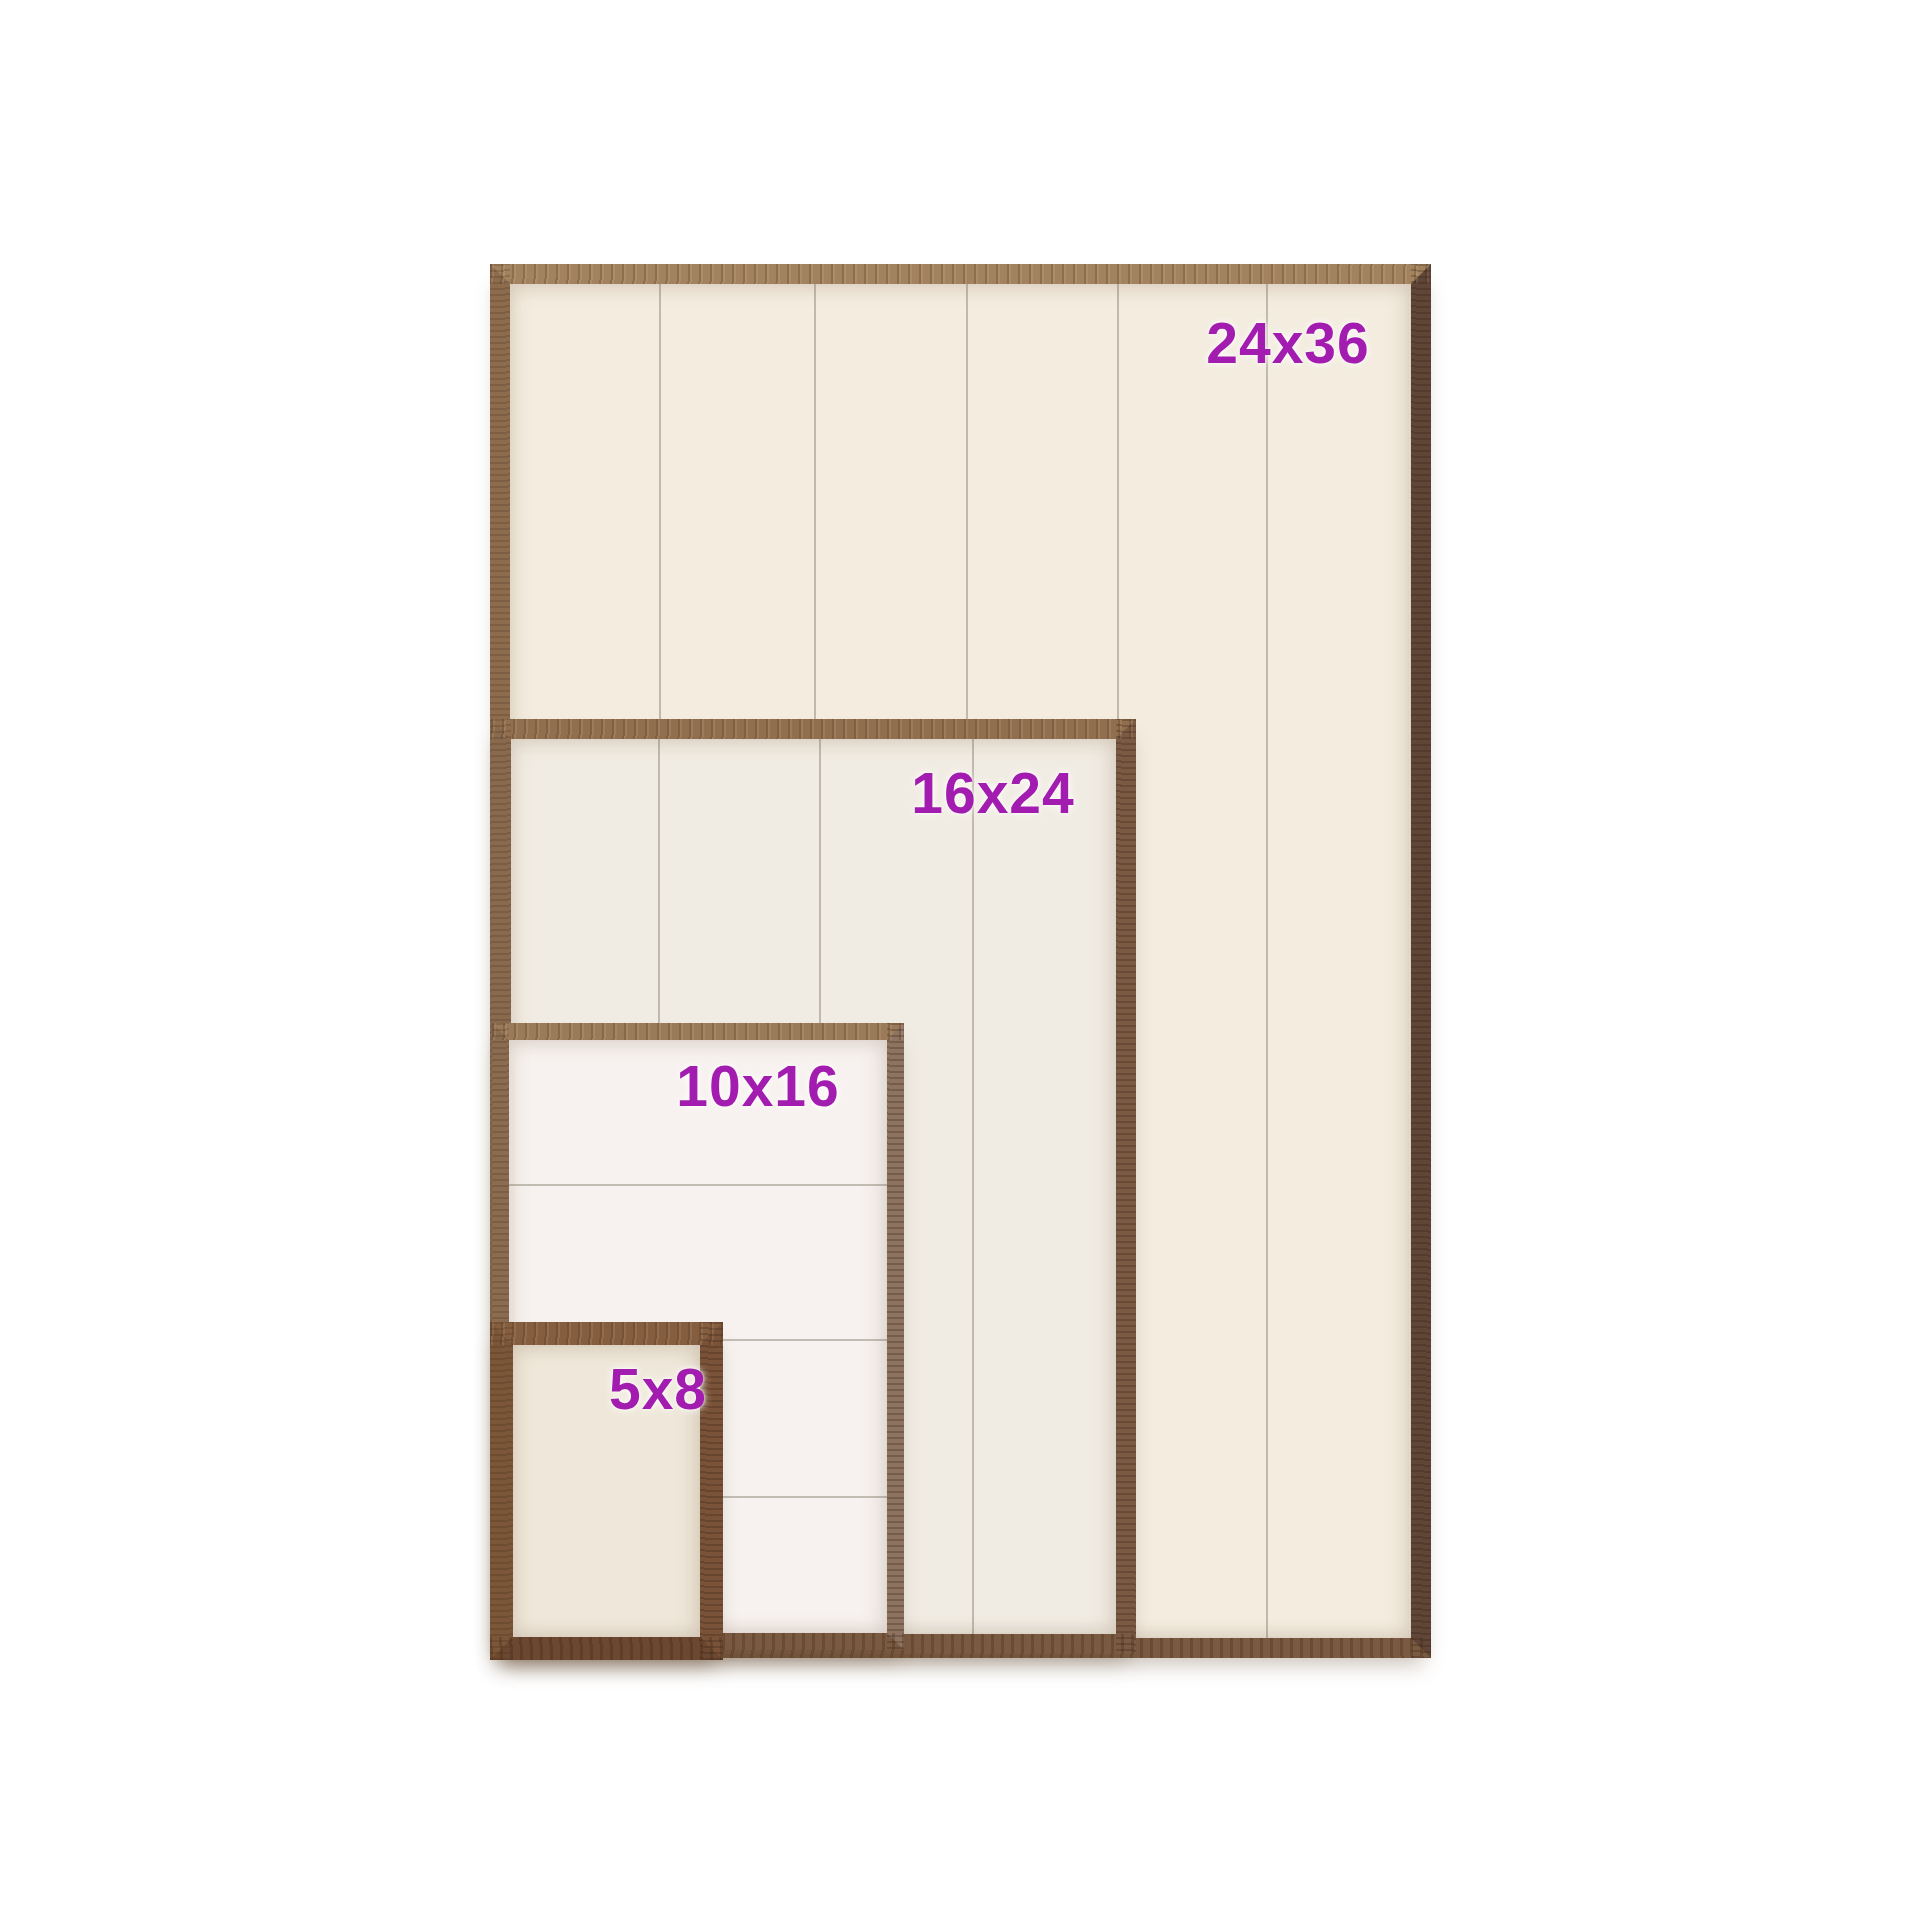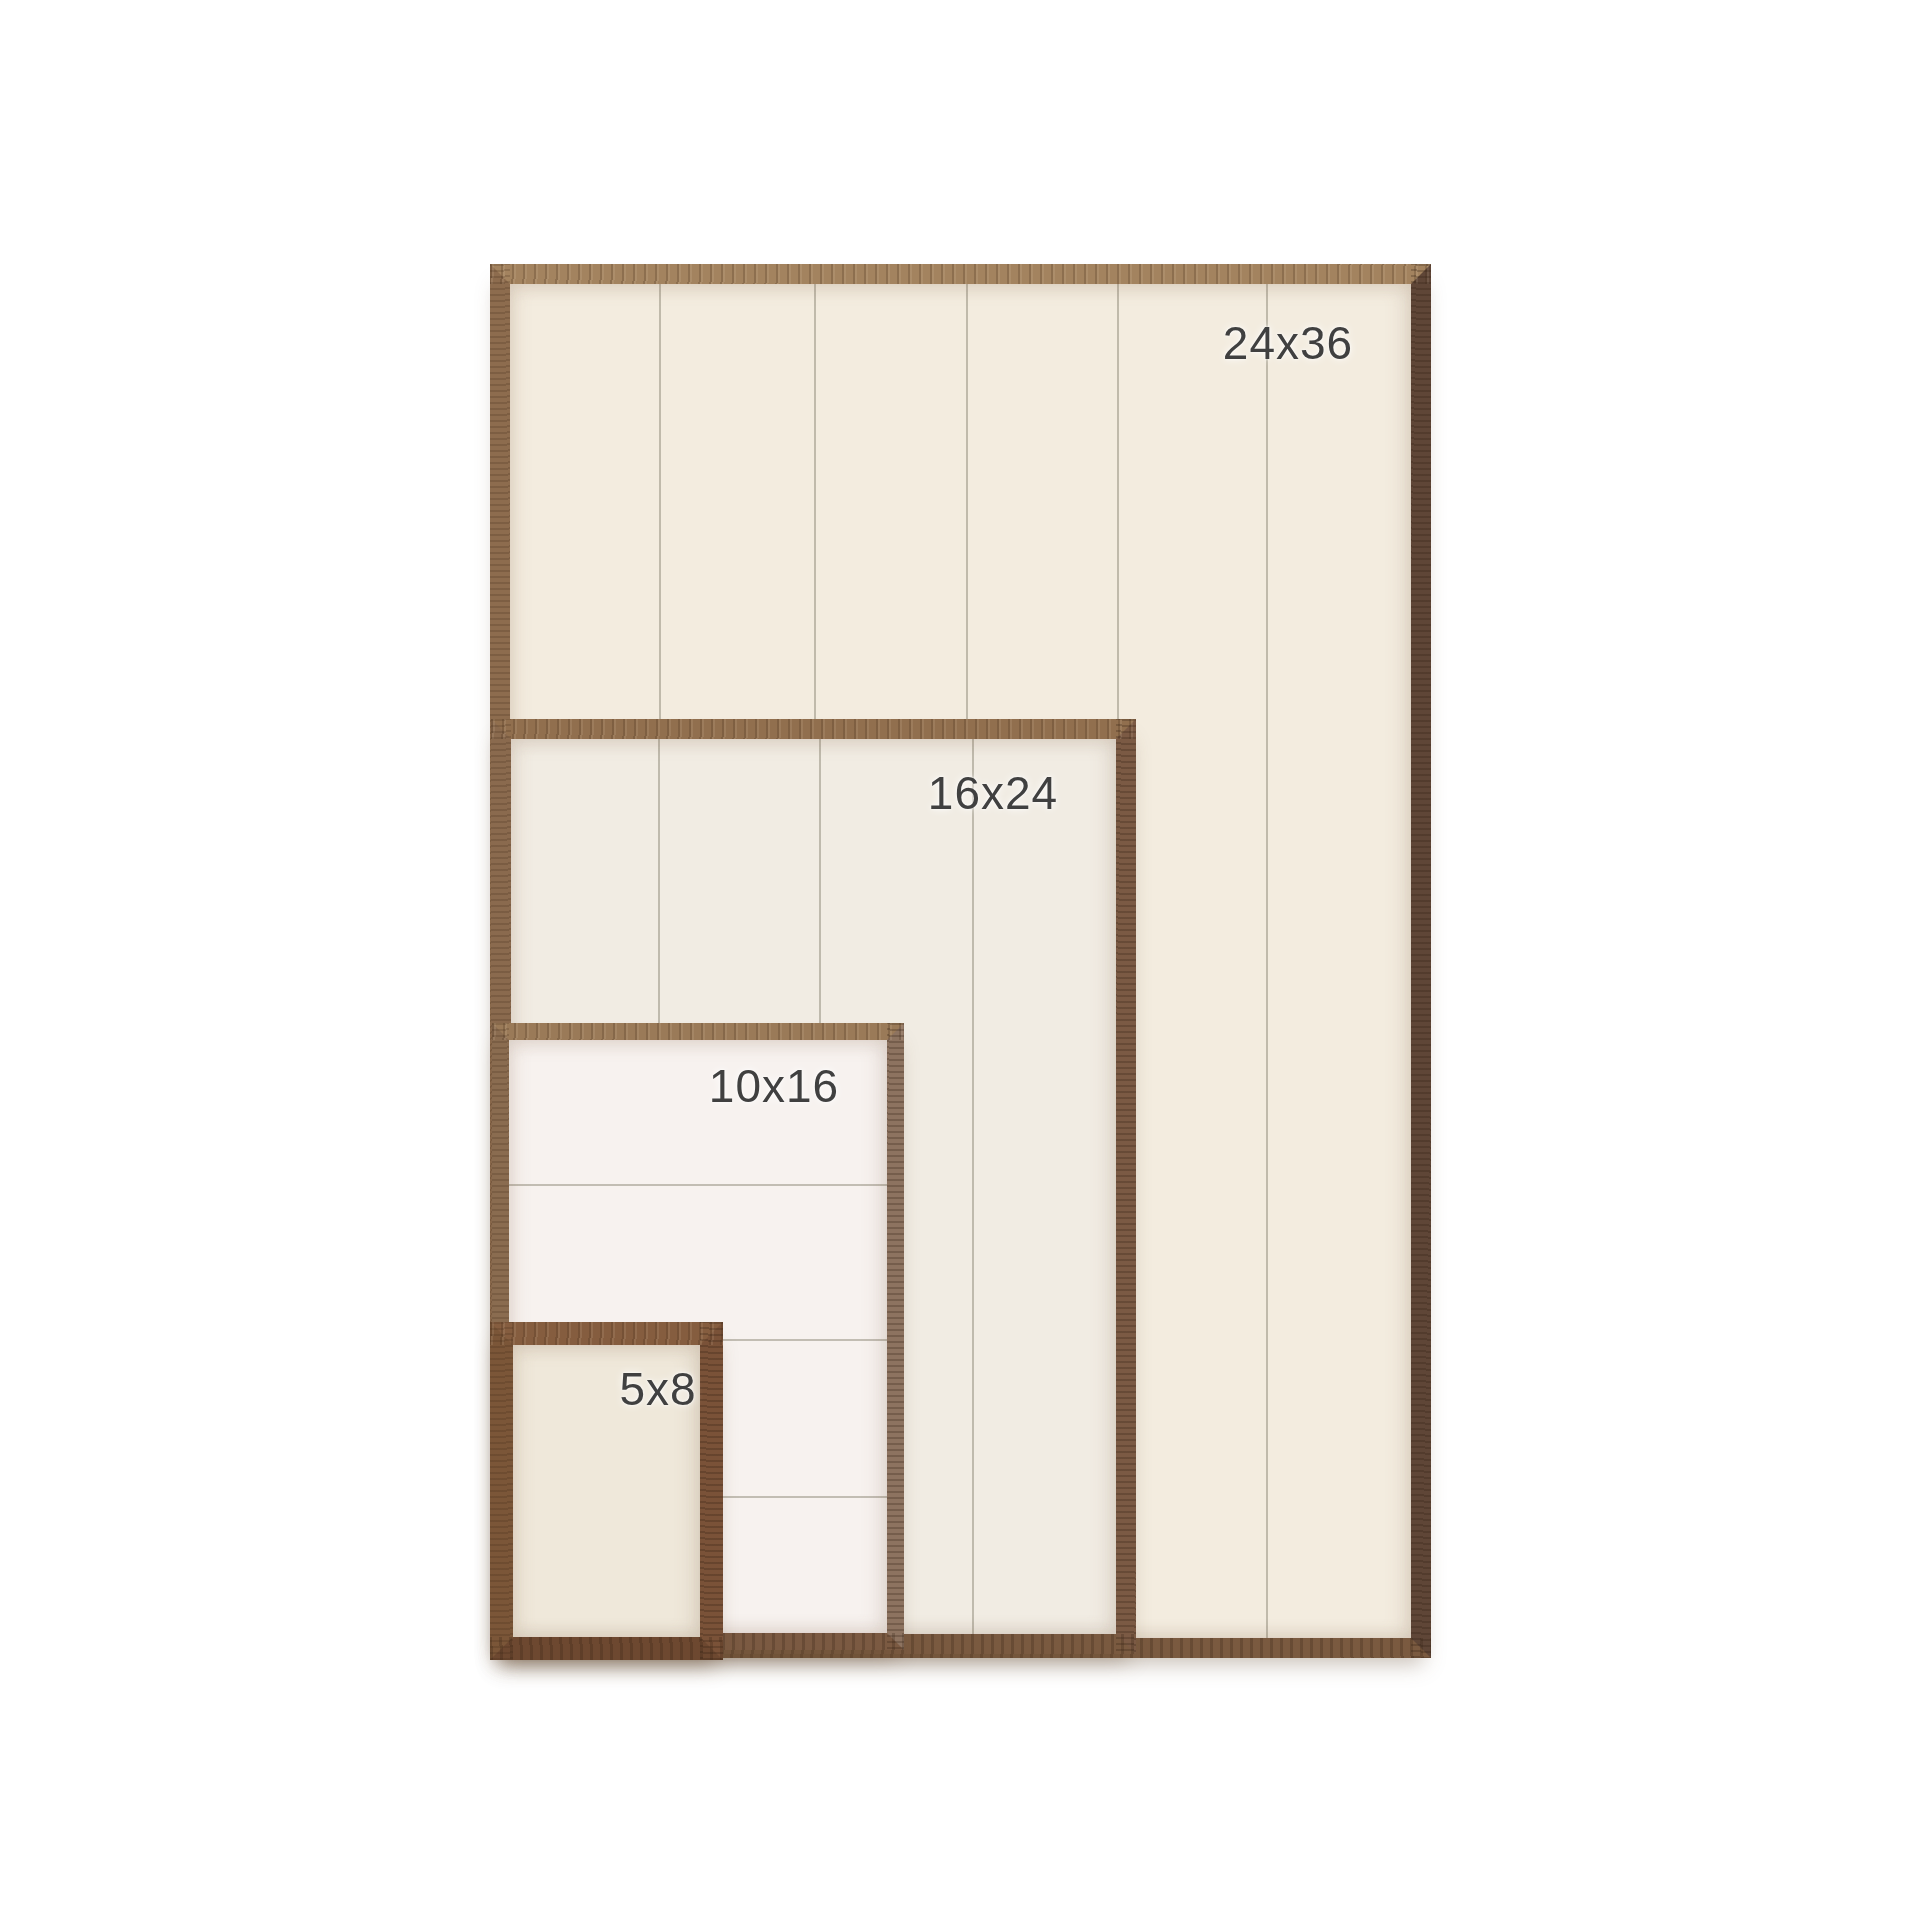--- a/index.html
+++ b/index.html
@@ -129,34 +129,34 @@
     height: 2px;
     margin-top: -1px;
     background: rgba(142, 135, 120, 0.50);
     z-index: 1;
   }
 
   
   .size-label {
     position: absolute;
     transform: translate(-50%, -50%);
-    font-weight: normal;
-    font-size: 46px;
+    font-weight: bold;
+    font-size: 57px;
     line-height: 1;
     letter-spacing: 1px;
-    color: #404040;
+    color: #a21caf;
     white-space: nowrap;
     z-index: 20;
     text-shadow:
       0 0 8px rgba(255, 255, 255, 0.95),
       0 0 3px rgba(255, 255, 255, 0.95);
   }
   .l-24x36 { left: 1288px; top: 343px; }
   .l-16x24 { left: 993px; top: 793px; text-align: right; }
-  .l-10x16 { left: 774px;  top: 1086px; }
+  .l-10x16 { left: 758px;  top: 1086px; }
   .l-5x8   { left: 658px;  top: 1389px; }
 </style>
 </head>
 <body>
 
 <div class="stage">
 
   <div class="frame f-24x36">
     <div class="grain grain-top"></div>
     <div class="grain grain-left"></div>

